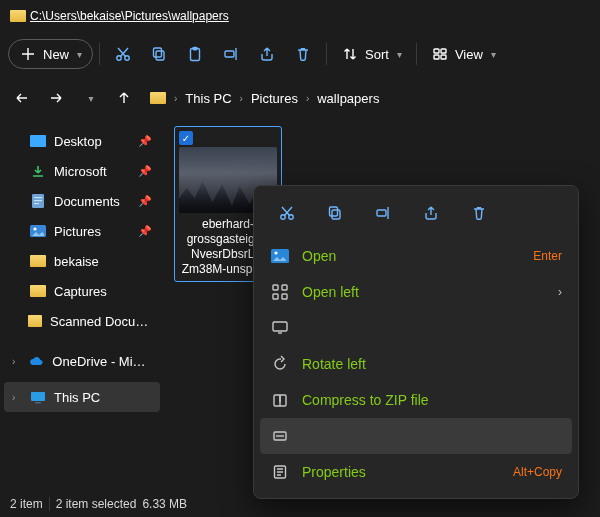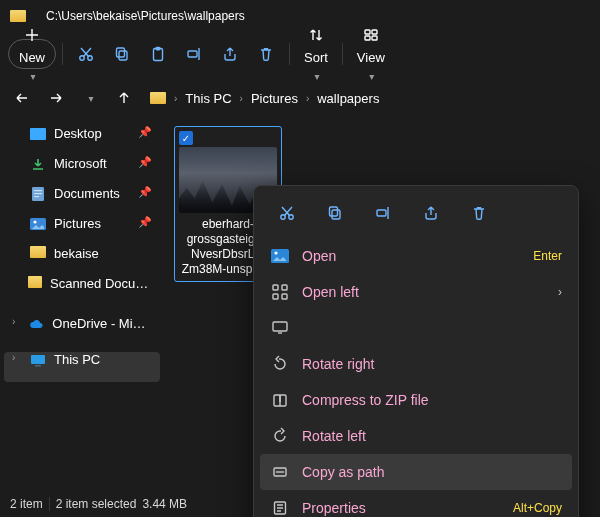--- a/index.html
+++ b/index.html
@@ -1,43 +1,43 @@
 <!DOCTYPE html>
 <html><head>
 <meta charset="utf-8">
 <style>
 * { margin: 0; padding: 0; box-sizing: border-box; font-family: "Segoe UI", sans-serif; }
 body { background: #1c1c1c; color: #fff; width: 600px; height: 517px; overflow: hidden; font-size: 13px; }
 
-.titlebar { display: flex; align-items: center; height: 32px; padding: 0 10px; gap: 20px; }
+.titlebar { display: flex; align-items: center; height: 32px; padding: 0 10px; gap: 4px; text-decoration: underline; }
 .folder-glyph { width: 16px; height: 12px; background: linear-gradient(#f7d774,#e8b93f); border-radius: 1px; }
 .titlebar-text { font-size: 12px; color: #fff; }
 
 .toolbar { display: flex; align-items: center; height: 44px; padding: 0 8px; gap: 2px; }
-.tool-btn { display: flex; align-items: center; justify-content: center; height: 34px; padding: 0 8px; border-radius: 4px; color: #cfd3d8; gap: 6px; flex-direction: column; }
+.tool-btn { display: flex; align-items: center; justify-content: center; height: 34px; padding: 0 8px; border-radius: 4px; color: #cfd3d8; gap: 6px; }
 .tool-btn.circle { border: 1px solid #5a5a5a; border-radius: 17px; height: 30px; padding: 0 10px; }
 .tool-btn span.lbl { color: #fff; font-size: 13px; }
 .sep { width: 1px; height: 22px; background: #3a3a3a; margin: 0 4px; }
 .chev { font-size: 10px; color: #9a9a9a; margin-left: 2px; }
 
 .icon { width: 18px; height: 18px; display: flex; align-items: center; justify-content: center; }
 .icon svg { width: 18px; height: 18px; stroke: #6fb6ff; stroke-width: 1.4; fill: none; }
 .icon.gray svg { stroke: #c8c8c8; }
 .icon.white svg { stroke: #fff; }
 
 .navrow { display: flex; align-items: center; height: 44px; padding: 0 8px; gap: 6px; }
 .navarrow { width: 28px; height: 28px; display: flex; align-items: center; justify-content: center; color: #e6e6e6; border-radius: 4px; }
 .navarrow.dim { color: #7a7a7a; }
 .addr { display: flex; align-items: center; gap: 8px; padding-left: 6px; }
 .crumb { color: #fff; font-size: 13px; }
 .crumb-sep { color: #9a9a9a; font-size: 10px; }
 
 .main { display: flex; position: relative; }
 .sidebar { width: 164px; padding: 6px 4px; }
-.sb-item { display: flex; align-items: flex-start; gap: 8px; height: 30px; padding: 0 8px; border-radius: 4px; font-size: 13px; }
+.sb-item { display: flex; align-items: center; gap: 8px; height: 30px; padding: 0 8px; border-radius: 4px; font-size: 13px; }
 .sb-item.sel { background: #353535; }
 .sb-ic { width: 16px; height: 16px; display: flex; align-items: center; justify-content: center; }
 .pin { color: #9a9a9a; margin-left: auto; font-size: 11px; }
 .tree-ch { width: 10px; color: #9a9a9a; font-size: 10px; }
 
 .content { flex: 1; padding: 6px 10px; position: relative; }
 .thumb { width: 108px; border: 1px solid #4aa3ff; border-radius: 3px; padding: 4px; background: #1f1f1f; }
 .thumb .check { width: 14px; height: 14px; background: #1e6fd8; border-radius: 2px; display: flex; align-items: center; justify-content: center; color: #fff; font-size: 10px; margin-bottom: 2px;}
 .thumb .img { width: 100%; height: 66px; background: linear-gradient(180deg,#3a4250 0%,#5a606c 40%,#1a1c22 100%); border-radius: 2px; position: relative; overflow: hidden;}
 .thumb .img::after{content:"";position:absolute;left:0;right:0;bottom:0;height:36px;background:linear-gradient(0deg,rgba(10,12,16,.95),rgba(20,24,30,0));
@@ -46,23 +46,23 @@
 
 .statusbar { position: absolute; bottom: 0; left: 0; right: 0; height: 26px; display: flex; align-items: center; padding: 0 10px; gap: 6px; font-size: 12px; color: #d8d8d8; }
 .ssep { width: 1px; height: 14px; background: #3a3a3a; }
 
 .context { position: absolute; left: 253px; top: 185px; width: 326px; background: #262626; border: 1px solid #3a3a3a; border-radius: 8px; box-shadow: 0 10px 30px rgba(0,0,0,.6); padding: 6px 6px 8px; }
 .ctx-tools { display: flex; gap: 6px; padding: 4px 6px 8px; }
 .ctx-tools .ctb { width: 42px; height: 34px; border-radius: 4px; display: flex; align-items: center; justify-content: center; }
 .ctx-item { display: flex; align-items: center; height: 36px; padding: 0 10px; border-radius: 4px; gap: 12px; font-size: 14px; }
 .ctx-item.hl { background: #3a3a3a; }
 .ctx-item .ci { width: 20px; display:flex; align-items:center; justify-content:center;}
-.ctx-item .accel { margin-left: auto; color: #fde047; font-size: 12px; }
+.ctx-item .accel { margin-left: auto; color: #f97316; font-size: 12px; }
 .ctx-item .more { margin-left: auto; color: #bfbfbf; font-size: 12px; }
-.lbl-w { color:#f9a8d4; }
+.lbl-w { color:#84cc16; }
 </style>
 </head>
 <body>
 
 <div class="titlebar">
   <span class="folder-glyph"></span>
   <span class="titlebar-text">C:\Users\bekaise\Pictures\wallpapers</span>
 </div>
 
 <div class="toolbar">
@@ -223,20 +223,25 @@
           </svg>
         </span>
         <span>Pictures</span>
         <span class="pin">📌</span>
       </div>
     <div class="sb-item">
         <span class="tree-ch"></span>
         <span class="folder-glyph"></span>
         <span>bekaise</span>
       </div>
+    <div class="sb-item">
+        <span class="tree-ch"></span>
+        <span class="folder-glyph"></span>
+        <span>Captures</span>
+      </div>
     <div class="sb-item" style="white-space:nowrap;overflow:hidden;">
         <span class="tree-ch"></span>
         <span class="folder-glyph"></span>
         <span style="overflow:hidden;text-overflow:ellipsis;">Scanned Documents</span>
       </div>
     <div style="height:10px"></div>
     <div class="sb-item" style="white-space:nowrap;overflow:hidden;">
         <span class="tree-ch">›</span>
         <span class="sb-ic">
           <svg width="16" height="11" viewBox="0 0 16 11">
@@ -264,21 +269,21 @@
       <div class="img"></div>
       <div class="cap">eberhard-grossgasteiger-NvesrDbsrL4-Zm38M-unsplash</div>
     </div>
   </div>
 </div>
 
 <div class="statusbar">
   <span>2 item</span>
   <span class="ssep"></span>
   <span>2 item selected</span>
-  <span>3.44 MB</span>
+  <span>6.33 MB</span>
 </div>
 
 <div class="context">
   <div class="ctx-tools">
     <div class="ctb">
         <span class="icon">
           <svg viewBox="0 0 18 18">
             <circle cx="5" cy="13" r="2.2"></circle>
             <circle cx="13" cy="13" r="2.2"></circle>
             <path d="M6.5 11.5 14 3M11.5 11.5 4 3"></path>
@@ -343,52 +348,42 @@
       <span class="ci icon gray">
         <svg viewBox="0 0 18 18">
           <rect x="2" y="3" width="14" height="9" rx="1.2"></rect>
           <path d="M7 14h4"></path>
         </svg>
       </span>
     </div>
   <div class="ctx-item">
       <span class="ci icon gray">
         <svg viewBox="0 0 18 18">
-          <path d="M4 9a5 5 0 1 0 5-5h-1"></path>
-          <path d="M8 1 5 4l3 3"></path>
-        </svg>
-      </span>
-      <span class="lbl-w">Rotate right</span>
+          <path d="M14 9a5 5 0 1 1-5-5h1"></path>
+          <path d="M10 1l3 3-3 3"></path>
+        </svg>
+      </span>
+      <span class="lbl-w">Rotate left</span>
     </div>
   <div class="ctx-item">
       <span class="ci icon gray">
         <svg viewBox="0 0 18 18">
           <rect x="3" y="4" width="12" height="11" rx="1.2"></rect>
           <path d="M9 4v11M8 6h2M8 8h2M8 10h2"></path>
         </svg>
       </span>
       <span class="lbl-w">Compress to ZIP file</span>
     </div>
-  <div class="ctx-item">
-      <span class="ci icon gray">
-        <svg viewBox="0 0 18 18">
-          <path d="M14 9a5 5 0 1 1-5-5h1"></path>
-          <path d="M10 1l3 3-3 3"></path>
-        </svg>
-      </span>
-      <span class="lbl-w">Rotate left</span>
-    </div>
   <div class="ctx-item hl">
       <span class="ci icon gray">
         <svg viewBox="0 0 18 18">
           <rect x="3" y="5" width="12" height="8" rx="1.2"></rect>
           <path d="M5 9h8"></path>
         </svg>
       </span>
-      <span class="lbl-w">Copy as path</span>
     </div>
   <div class="ctx-item">
       <span class="ci icon gray">
         <svg viewBox="0 0 18 18">
           <rect x="3.5" y="3" width="11" height="12" rx="1.2"></rect>
           <path d="M6 6h6M6 9h6M6 12h4"></path>
         </svg>
       </span>
       <span class="lbl-w">Properties</span>
       <span class="accel">Alt+Copy</span>

